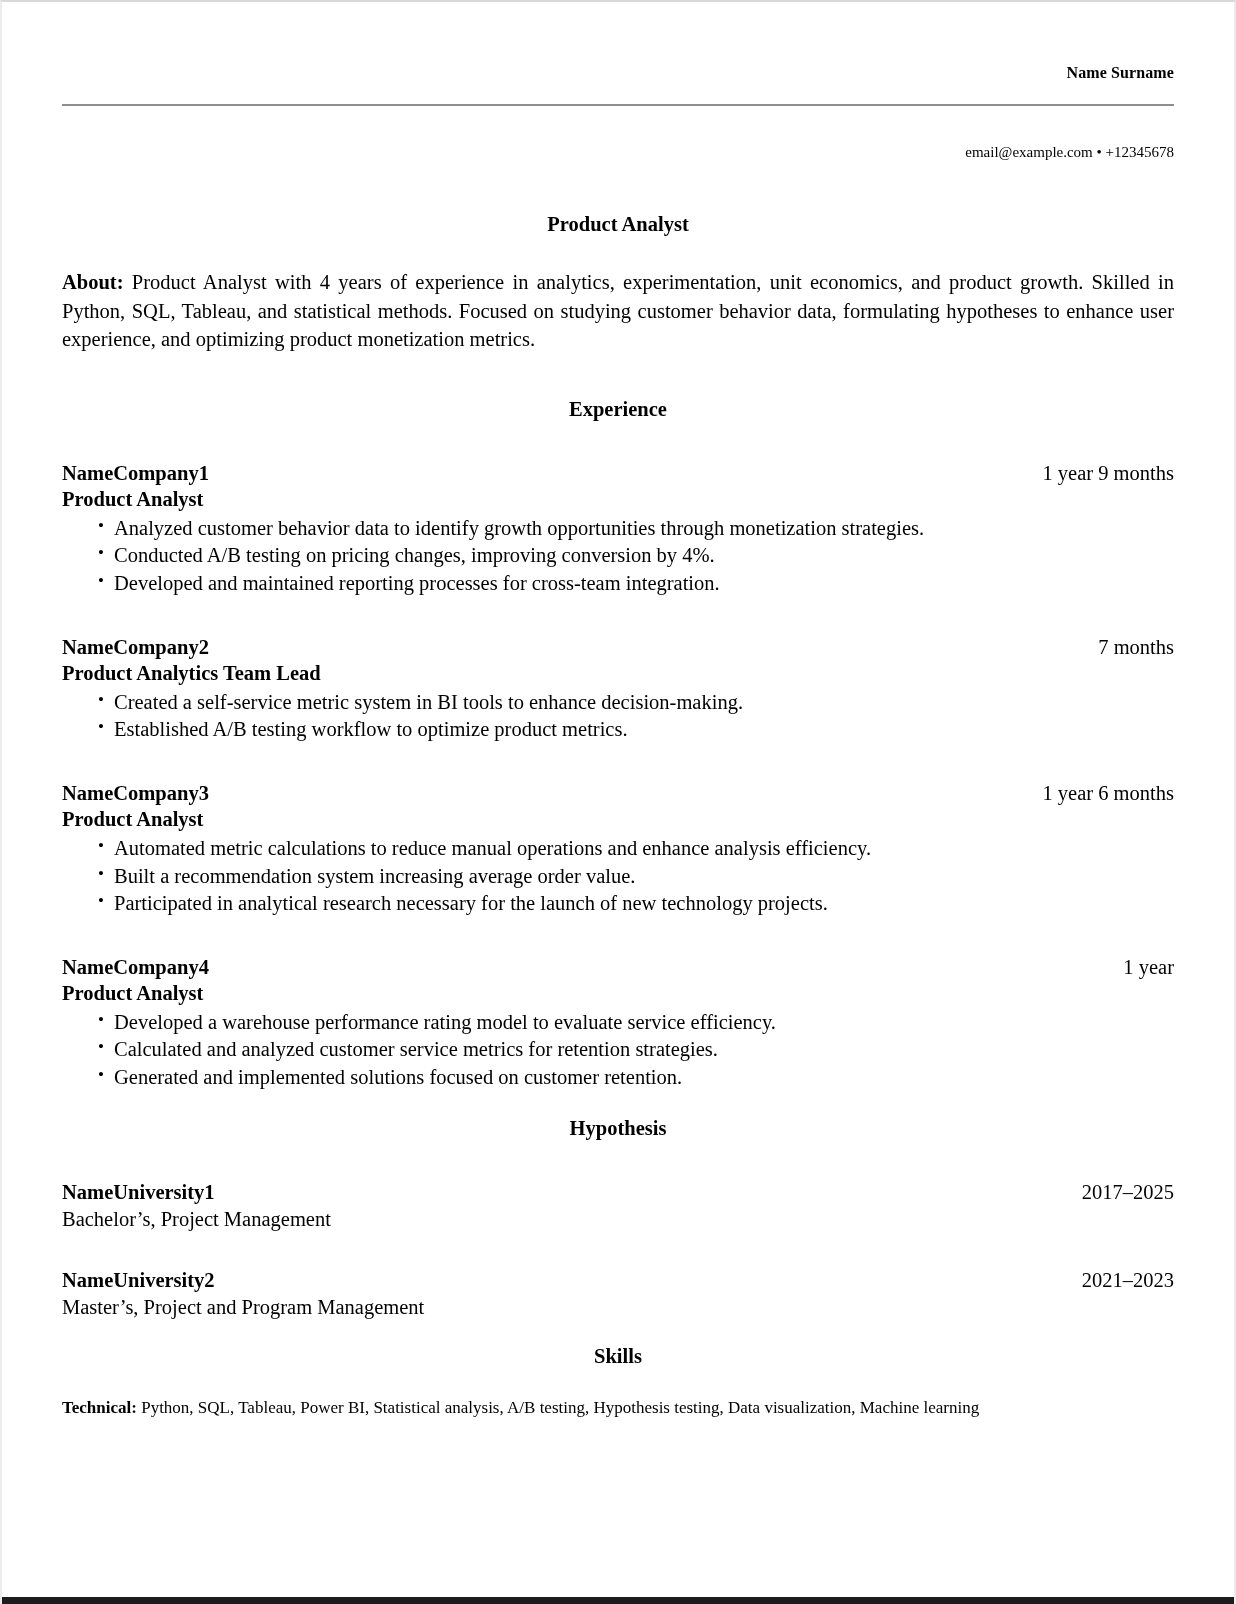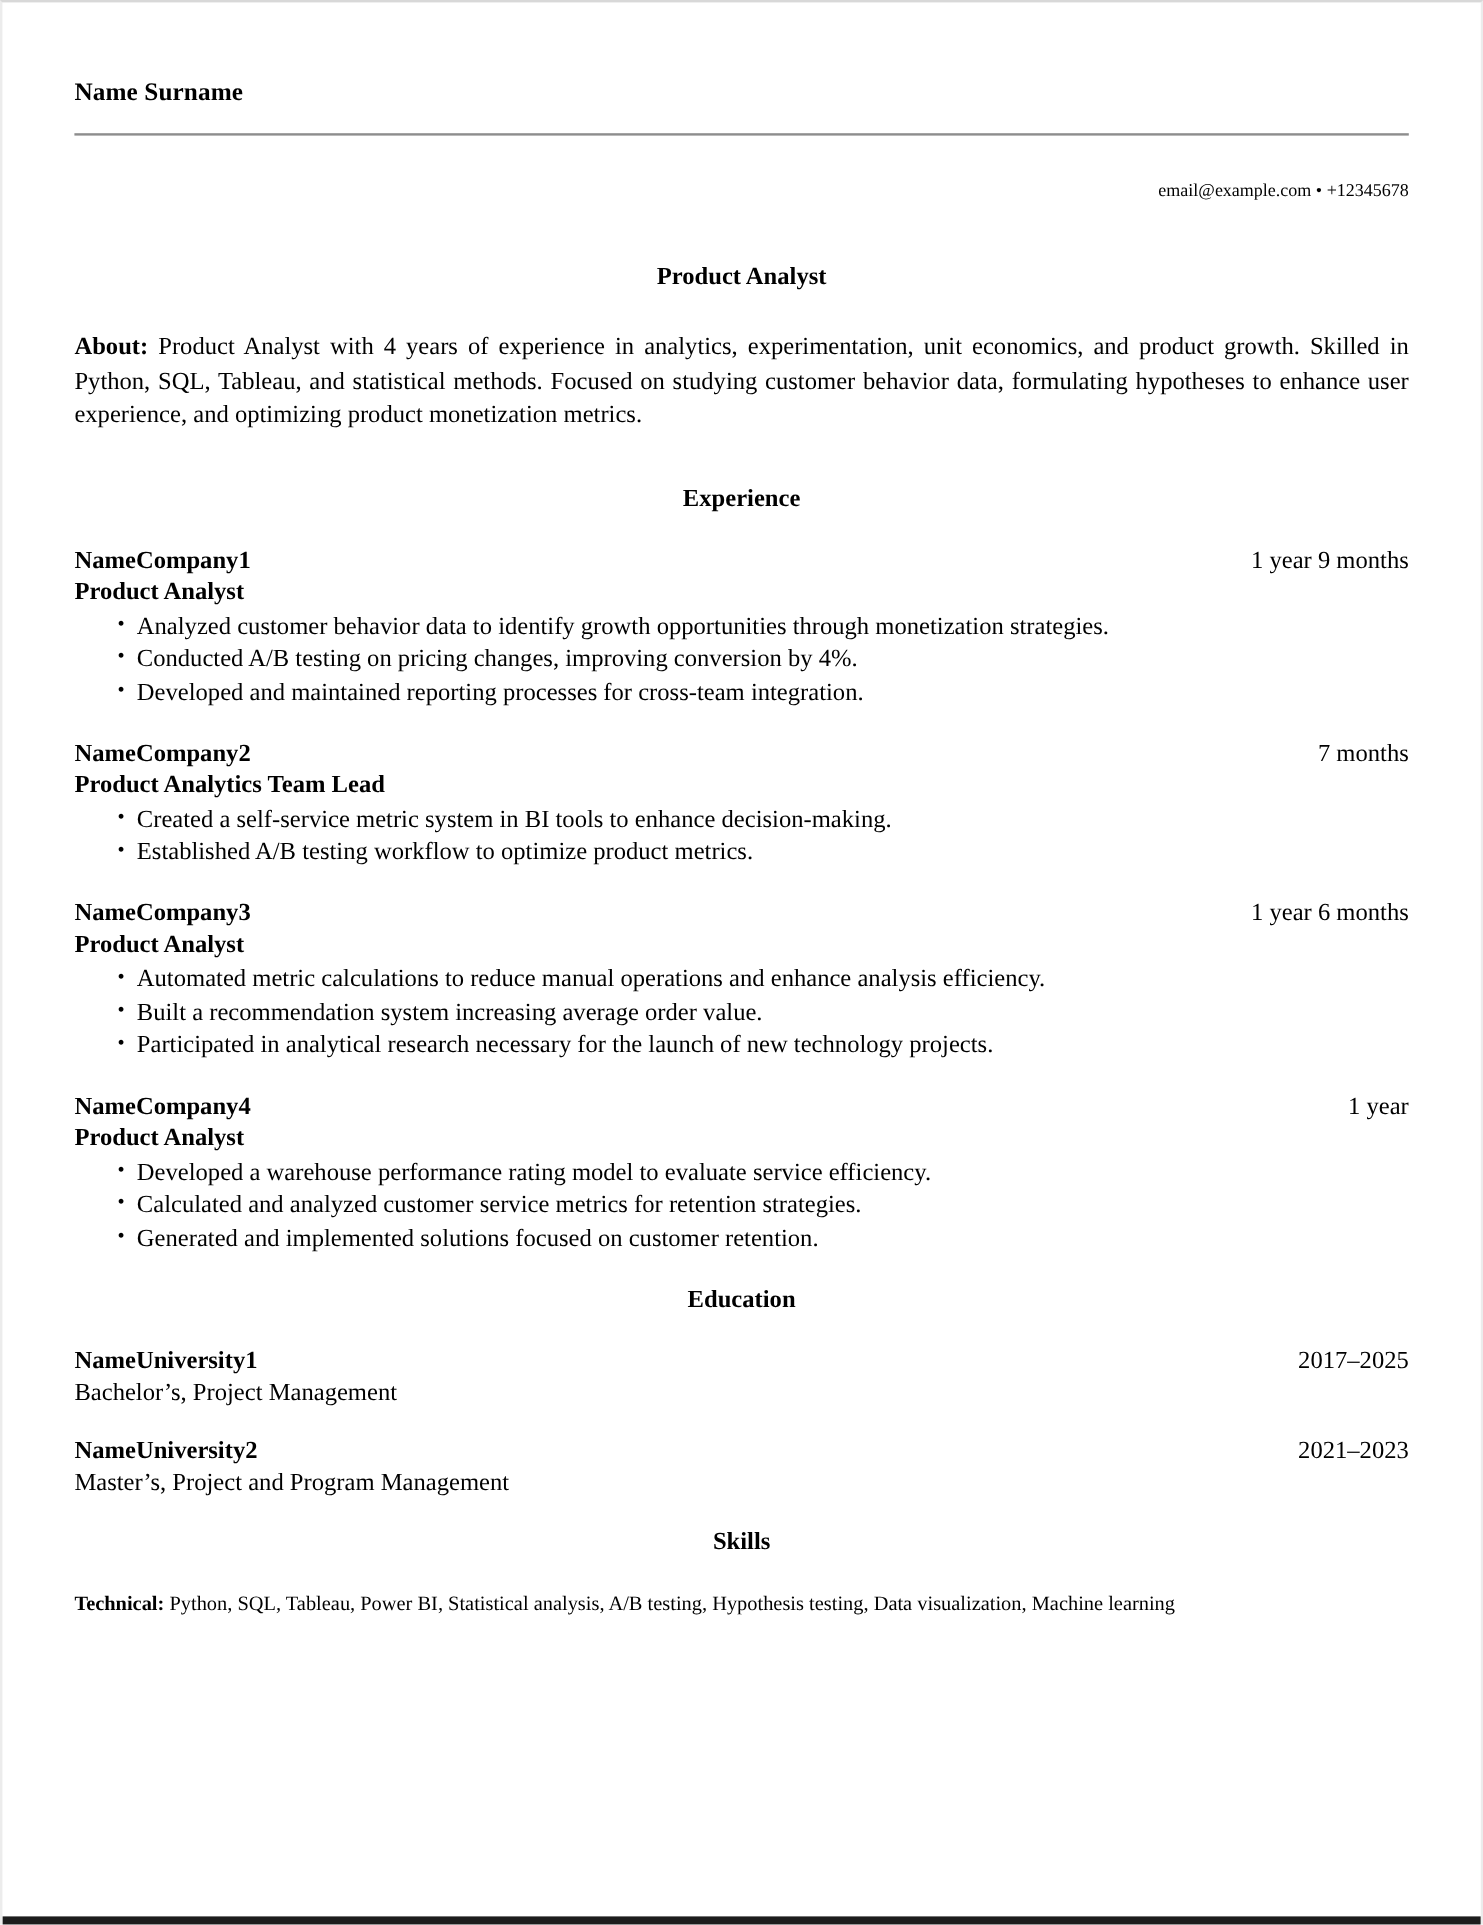--- a/index.html
+++ b/index.html
@@ -31,23 +31,23 @@
     position: absolute;
     left: 0;
     right: 0;
     bottom: 0;
     height: 7px;
     background: #1c1c1c;
   }
 
   
   .name {
-    text-align: left;
-    font-weight: bold;
-    font-size: 21px;
+    text-align: right;
+    font-weight: bold;
+    font-size: 16px;
     letter-spacing: 0.1px;
     margin: 0 0 22px 0;
   }
   .rule {
     height: 0;
     border-top: 2px solid #8d8d8d;
     margin: 0 0 38px 0;
   }
   .contact {
     text-align: right;
@@ -87,20 +87,21 @@
     align-items: baseline;
     font-size: 20.5px;
   }
   .entry-org {
     font-weight: bold;
   }
   .entry-meta {
     font-weight: normal;
     white-space: nowrap;
     padding-left: 16px;
+    margin-top: 13px;
   }
   .entry-role {
     font-weight: bold;
     font-size: 20.5px;
     margin-top: 3px;
   }
   .entry-sub {
     font-weight: normal;
     font-size: 20.5px;
     margin-top: 4px;
@@ -195,21 +196,21 @@
         <span class="entry-meta">1 year</span>
       </div>
       <div class="entry-role">Product Analyst</div>
       <ul class="bullets">
         <li>Developed a warehouse performance rating model to evaluate service efficiency.</li>
         <li>Calculated and analyzed customer service metrics for retention strategies.</li>
         <li>Generated and implemented solutions focused on customer retention.</li>
       </ul>
     </div>
 
-    <div class="section-title">Education</div>
+    <div class="section-title">Hypothesis</div>
 
     <div class="edu-block">
       <div class="entry-head">
         <span class="entry-org">NameUniversity1</span>
         <span class="entry-meta">2017–2025</span>
       </div>
       <div class="entry-sub">Bachelor’s, Project Management</div>
     </div>
 
     <div class="edu-block">

